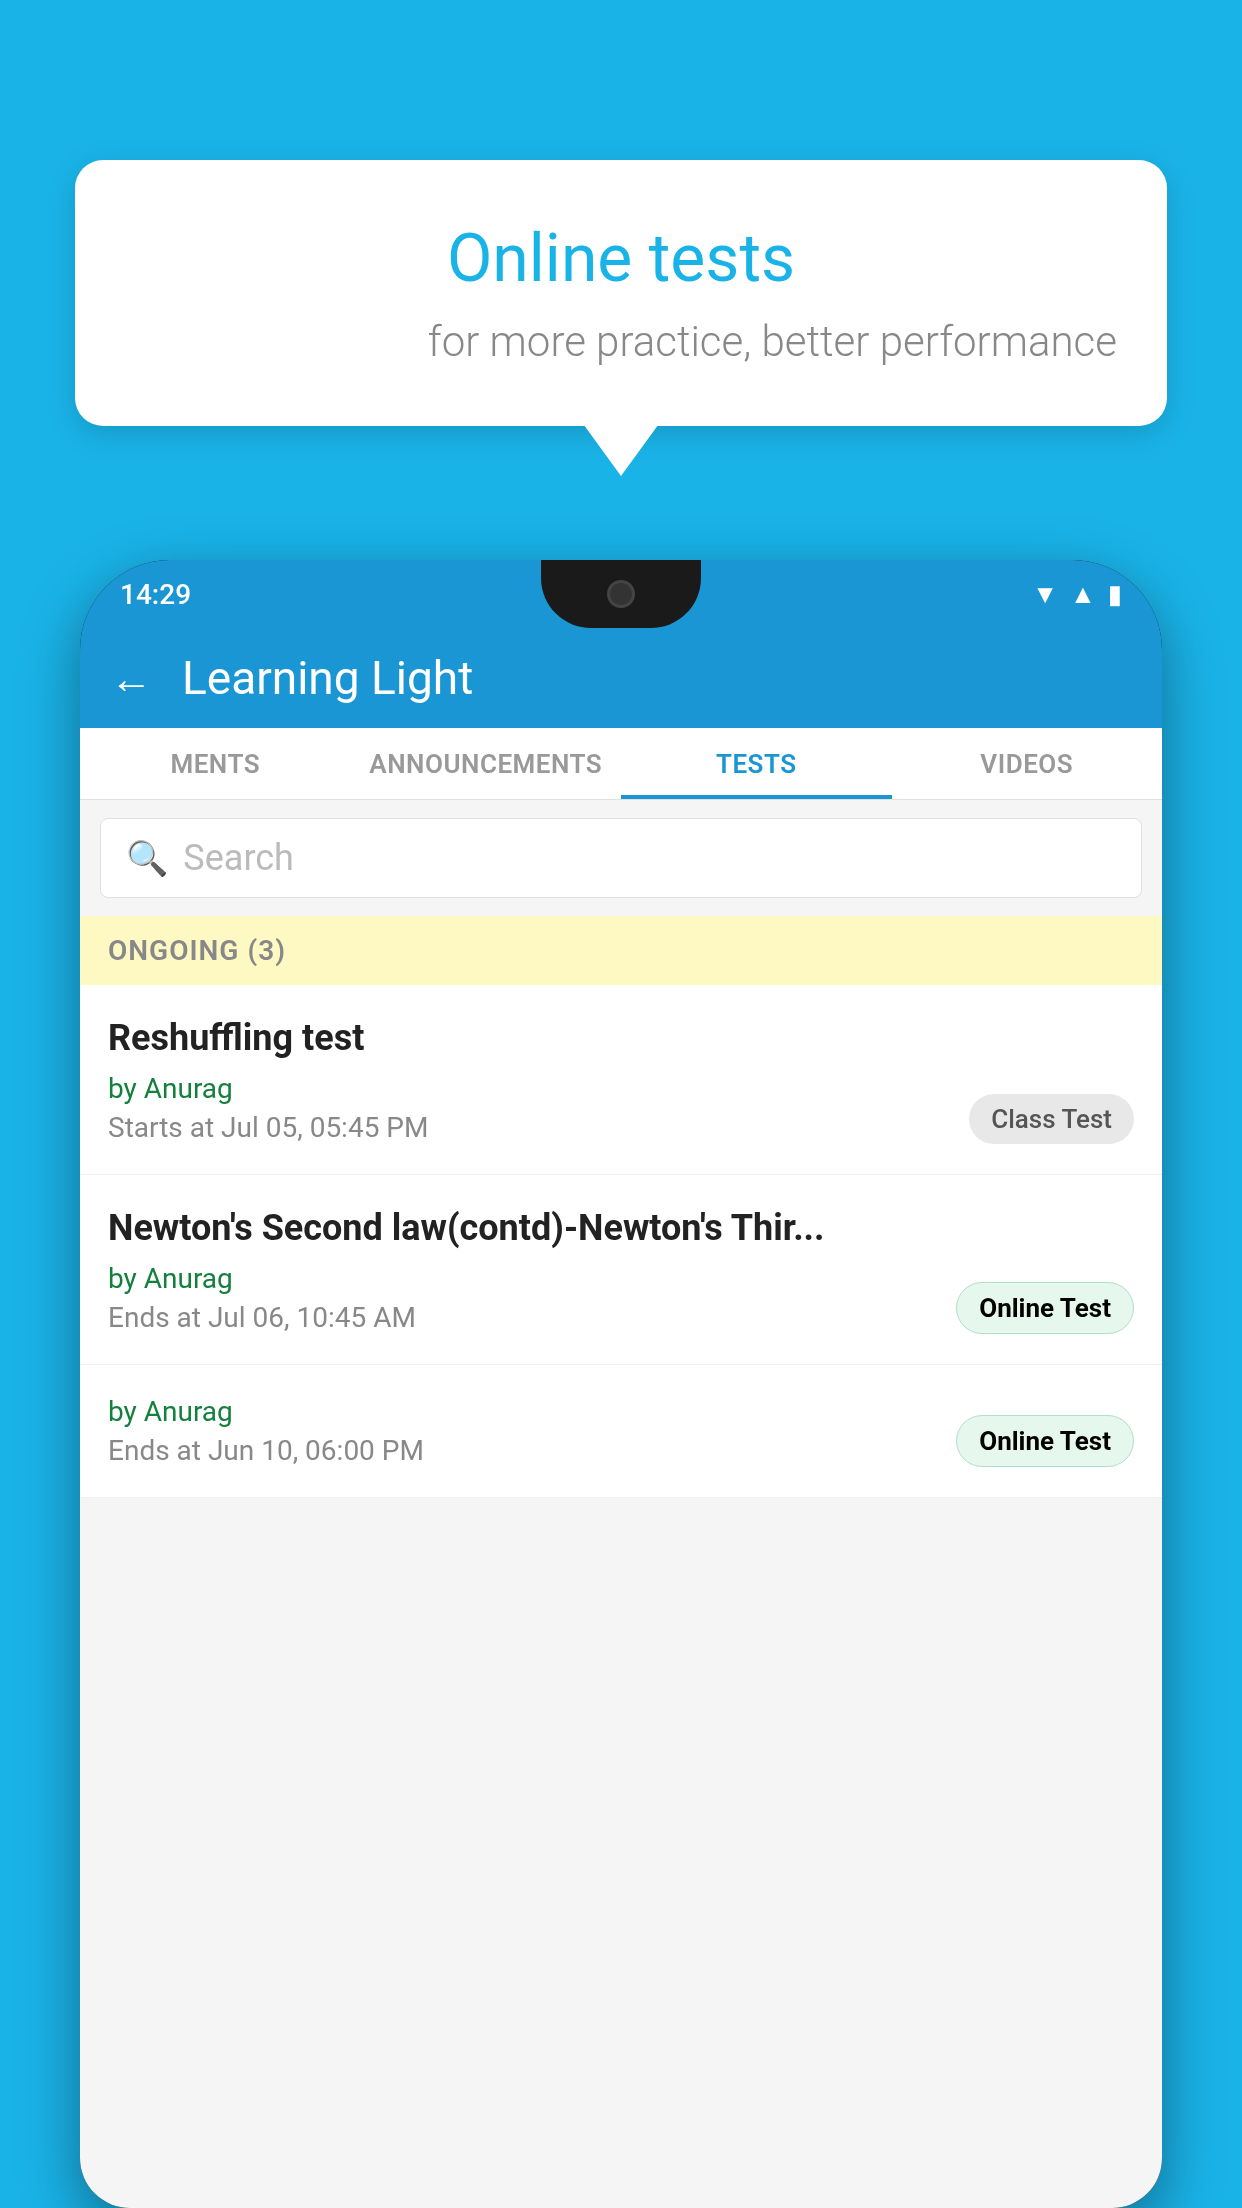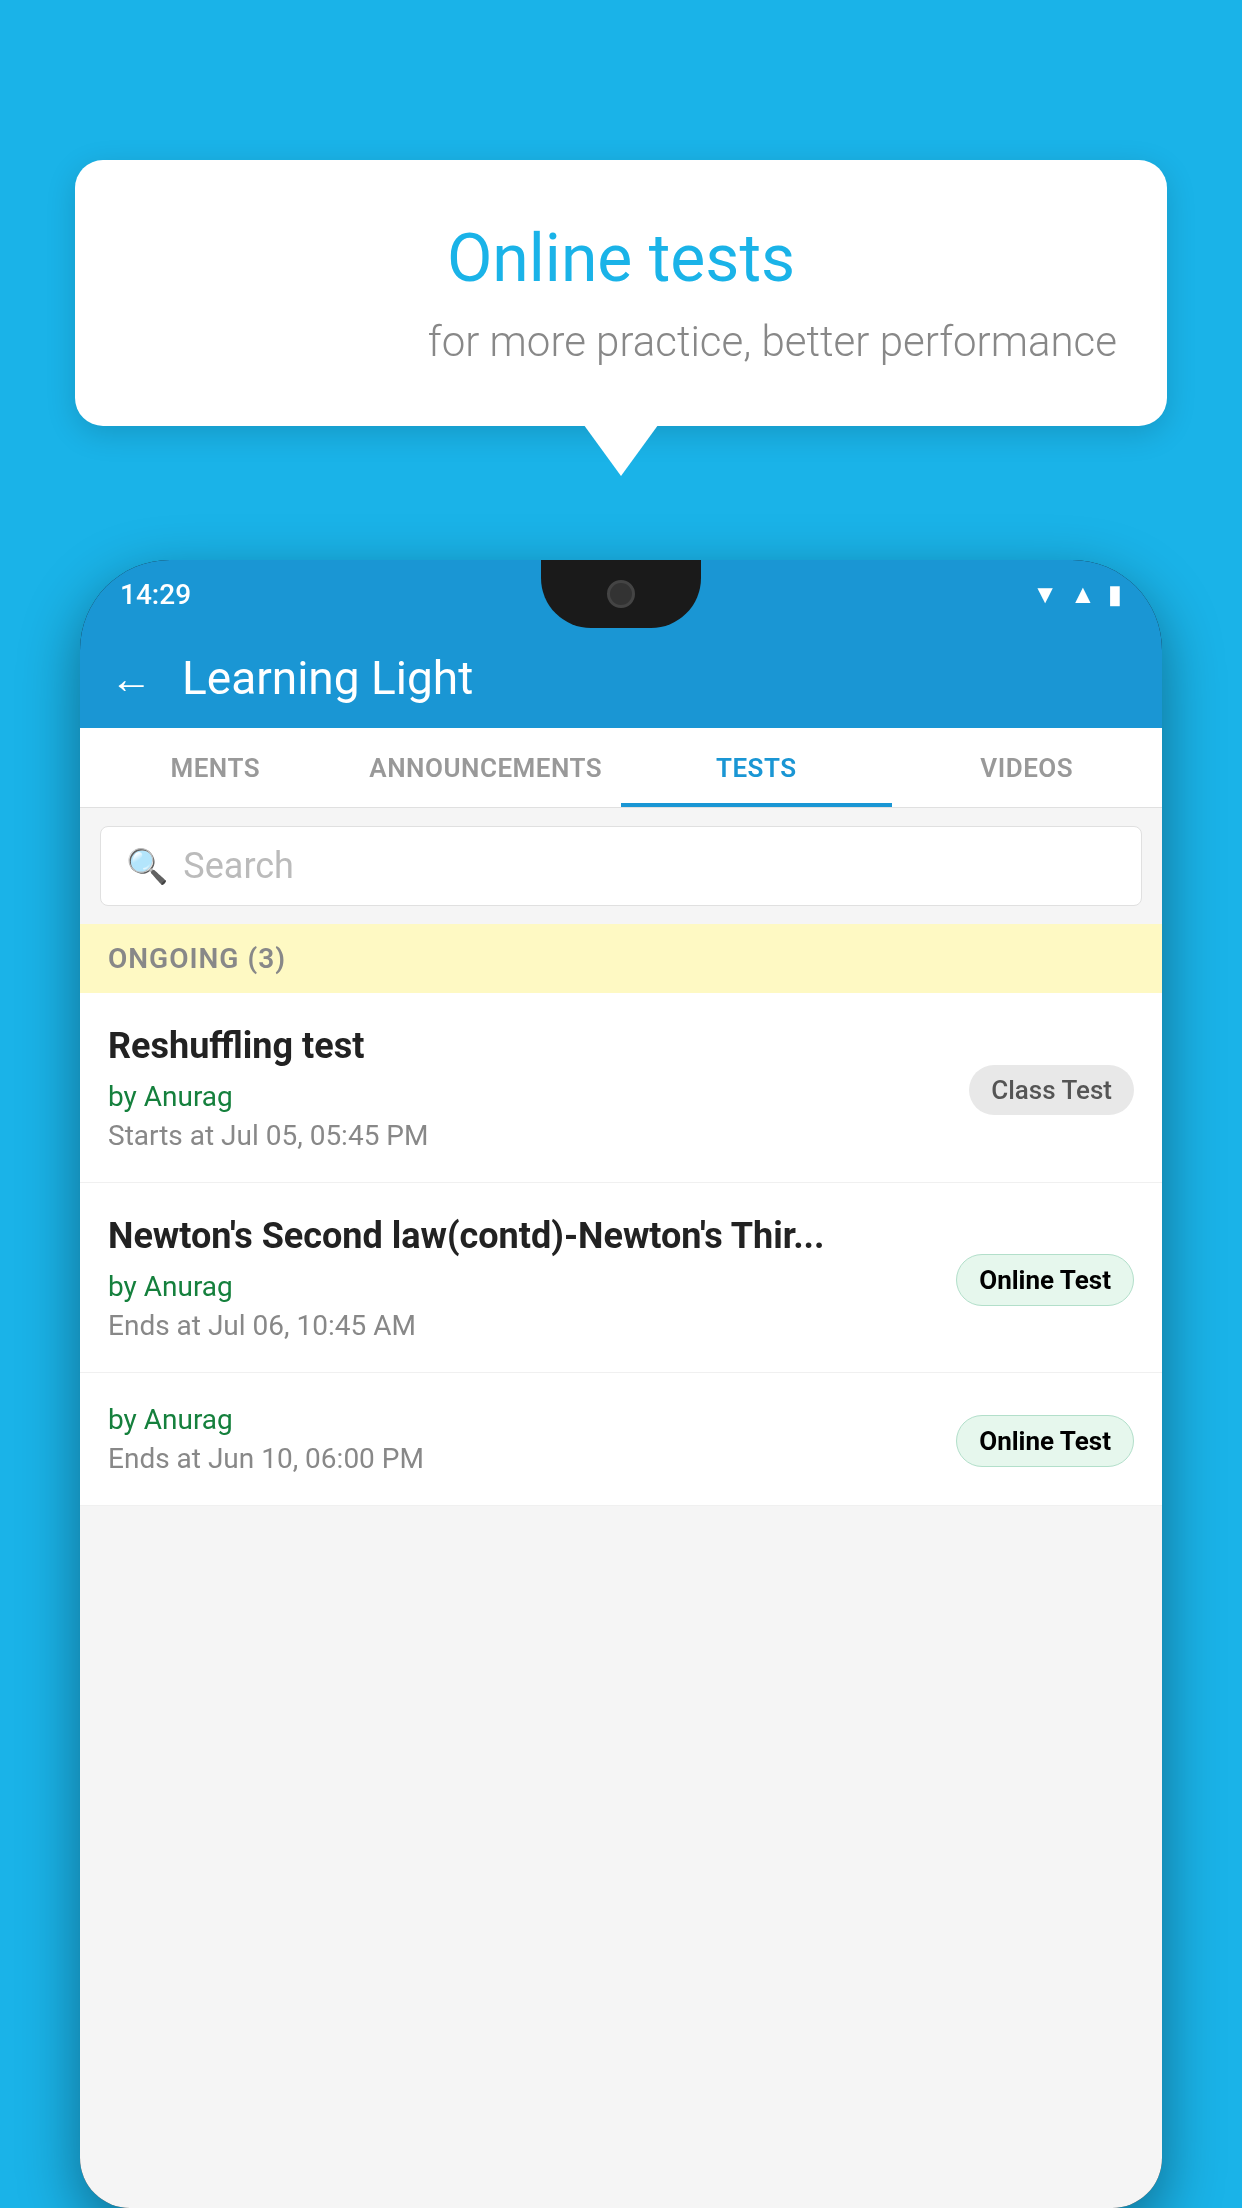--- a/index.html
+++ b/index.html
@@ -128,21 +128,21 @@
       color: white;
       font-size: 46px;
       font-weight: 400;
     }
 
     
     .tabs-bar {
       background: white;
       display: flex;
       border-bottom: 1px solid #e0e0e0;
-      height: 80px;
+      height: 72px;
       align-items: stretch;
     }
     .tab-item {
       flex: 1;
       display: flex;
       align-items: center;
       justify-content: center;
       font-size: 26px;
       font-weight: 600;
       color: #999;
@@ -198,21 +198,21 @@
     }
 
     
     .test-list {
       background: white;
     }
     .test-item {
       padding: 30px 28px;
       border-bottom: 1px solid #f0f0f0;
       display: flex;
-      align-items: center;
+      align-items: flex-end;
       justify-content: space-between;
     }
     .test-info {
       flex: 1;
       padding-right: 20px;
     }
     .test-title {
       font-size: 36px;
       font-weight: 700;
       color: #222;

